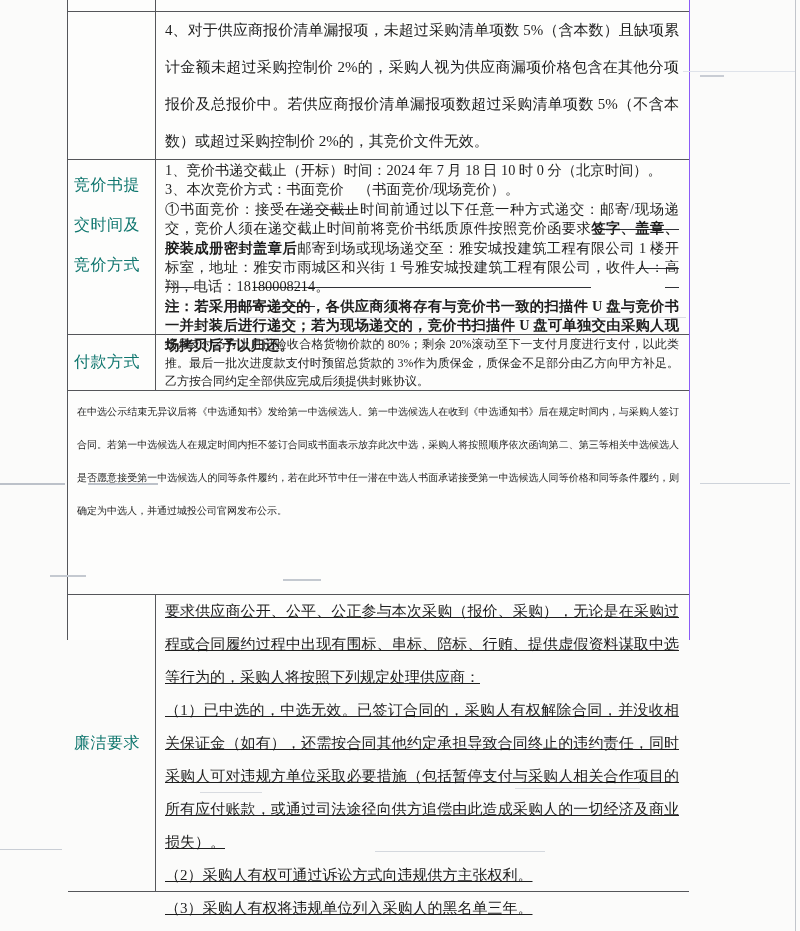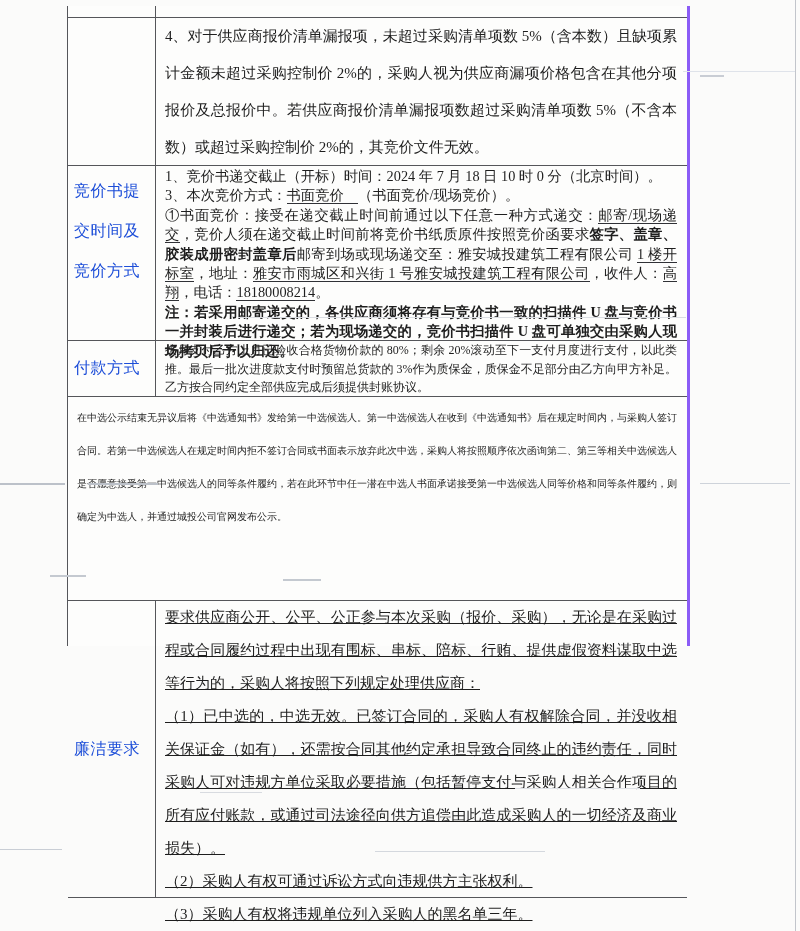--- a/index.html
+++ b/index.html
@@ -4,28 +4,28 @@
 <style>
   html,body{margin:0;padding:0;}
   body{
     width:800px;height:931px;position:relative;overflow:hidden;
     background:#fbfbfa;
     font-family:"Liberation Serif","DejaVu Serif",serif;
     color:#222;
   }
   
   .tbl{
-    position:absolute;left:67px;top:6px;width:623px;height:640px;
-    border-left:1px solid #55565a;border-right:3px solid #8b5cf6;
+    position:absolute;left:67px;top:0;width:623px;height:640px;
+    border-left:1px solid #55565a;border-right:1px solid #8b5cf6;
     box-sizing:border-box;background:#fdfdfc;
   }
   .row{display:flex;border-bottom:1px solid #55565a;box-sizing:border-box;}
   .head{
     width:88px;flex:0 0 88px;border-right:1px solid #55565a;box-sizing:border-box;
-    font-size:16px;color:#1d4ed8;padding-left:6px;padding-right:4px;
+    font-size:16px;color:#0f766e;padding-left:6px;padding-right:4px;
     letter-spacing:.5px;
   }
   .body{
     flex:1;box-sizing:border-box;padding-left:9px;padding-right:10px;
     text-align:justify;color:#1e1e1e;
   }
   .p{margin:0;padding:0;}
 
   .stub{height:12px;}
   .r1{height:148px;}
@@ -38,21 +38,21 @@
   .b2{font-size:14.3px;line-height:19.4px;padding-top:1px;}
   .b3{font-size:12px;line-height:18.6px;padding-top:0px;}
   .b4{font-size:10px;line-height:33px;padding-top:4px;}
   .b5{font-size:15px;line-height:33px;padding-top:0px;text-decoration:underline;}
 
   .h2{padding-top:5px;line-height:40px;}
   .h3,.h5{display:flex;align-items:center;}
   .h4{padding-top:12px;}
 
   .seg-b{font-weight:bold;}
-  .seg-u{border-bottom:1px solid #303136;padding-bottom:0;}
+  .seg-u{border-bottom:1px solid #303136;padding-bottom:12px;}
 
   
   .art{position:absolute;pointer-events:none;}
   .a1{top:71px;left:683px;width:112px;height:1px;background:#dfe3ea;}
   .a2{top:75px;left:700px;width:24px;height:2px;background:#c9cdd4;}
   .a3{top:483px;left:0;width:65px;height:2px;background:#bcc1c9;}
   .a4{top:483px;left:88px;width:70px;height:2px;background:#bcc1c9;}
   .a5{top:483px;left:700px;width:90px;height:1px;background:#ced3da;}
   .a6{top:575px;left:50px;width:36px;height:2px;background:#c4c9d0;}
   .a7{top:579px;left:283px;width:38px;height:2px;background:#c4c9d0;}

